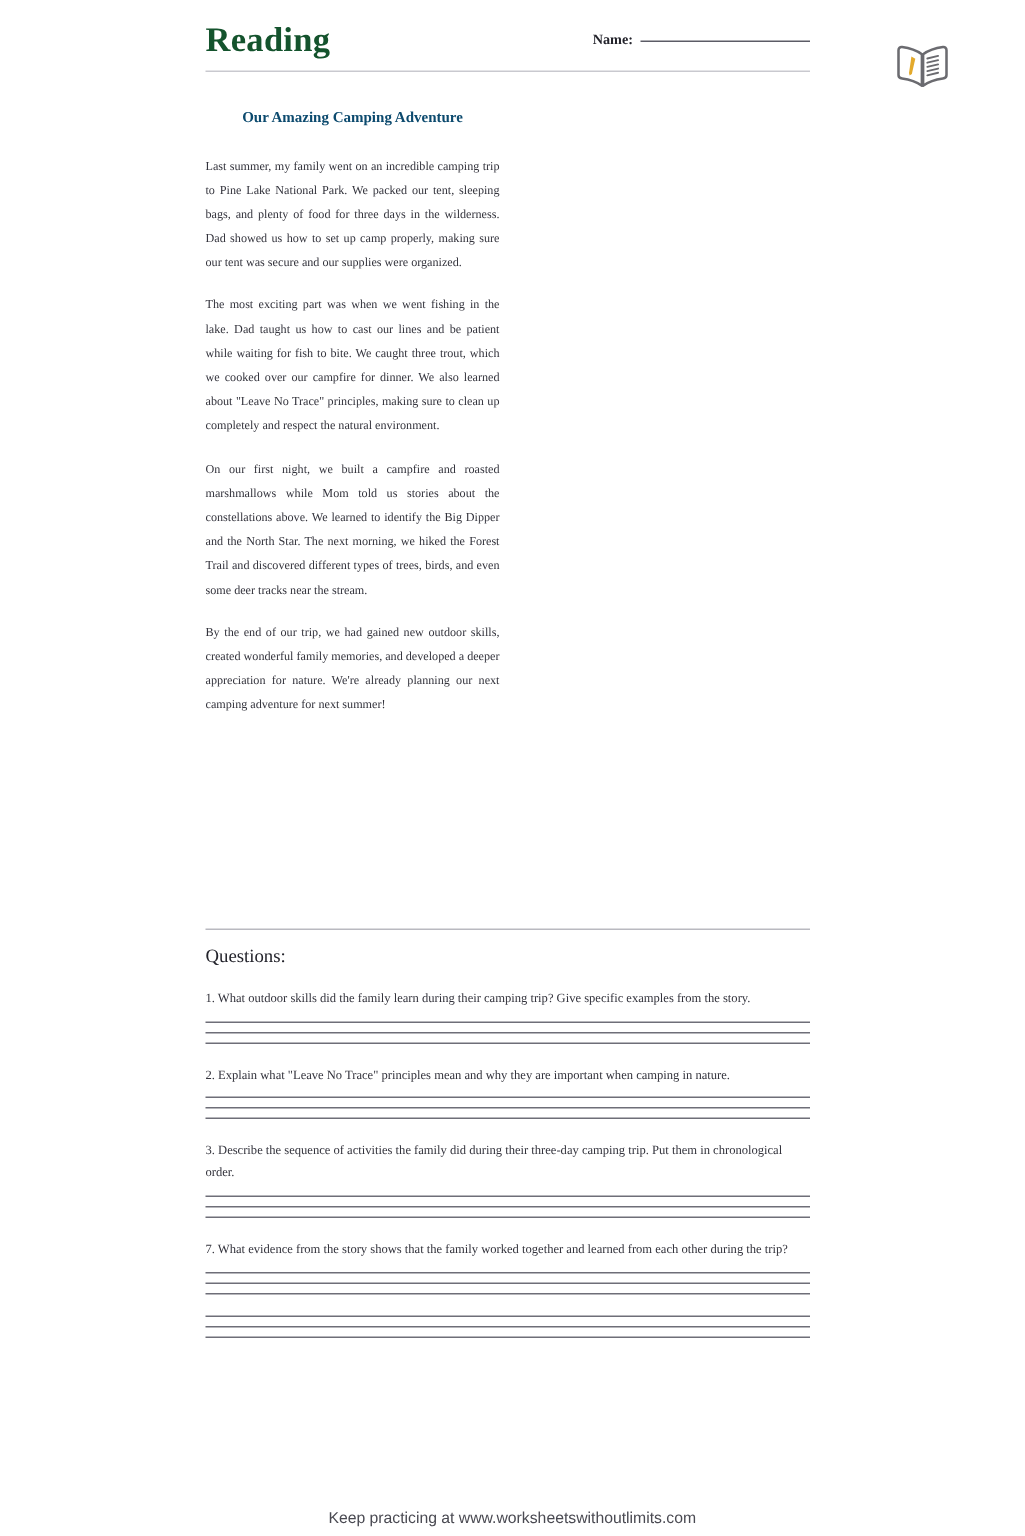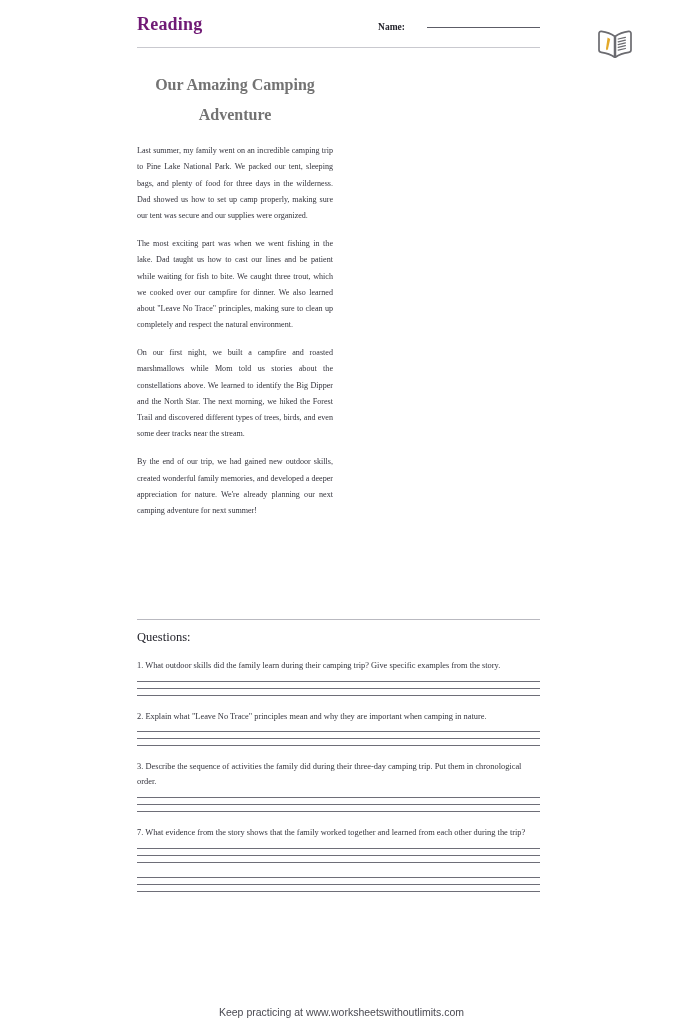--- a/index.html
+++ b/index.html
@@ -29,33 +29,33 @@
     position: absolute;
     left: 137px;
     top: 12px;
     width: 403px;
     height: 40px;
   }
   .header-title {
     position: absolute;
     left: 0;
     top: 2px;
-    font-size: 18px;
+    font-size: 23px;
     font-weight: bold;
     letter-spacing: 0.2px;
-    color: #701a75;
+    color: #14532d;
     font-family: "Liberation Serif", "DejaVu Serif", serif;
   }
   .name-group {
     position: absolute;
     right: 0;
     top: 10px;
     display: flex;
     align-items: center;
-    gap: 22px;
+    gap: 5px;
   }
   .name-label {
     font-size: 9.5px;
     font-weight: bold;
     color: #24242c;
     white-space: nowrap;
   }
   .name-line {
     width: 113px;
     height: 0;
@@ -81,25 +81,25 @@
   .book-icon svg { display: block; }
 
   
   .passage {
     position: absolute;
     left: 137px;
     top: 70px;
     width: 196px;
   }
   .passage-title {
-    font-size: 16px;
+    font-size: 10px;
     font-weight: bold;
     text-align: center;
     line-height: 1.85;
-    color: #737373;
+    color: #0c4a6e;
     margin: 0 0 14px 0;
     padding: 0 6px;
   }
   .passage-para {
     font-size: 8.1px;
     line-height: 2.0;
     text-align: justify;
     text-justify: inter-word;
     color: #33333c;
     margin: 0 0 12px 0;

